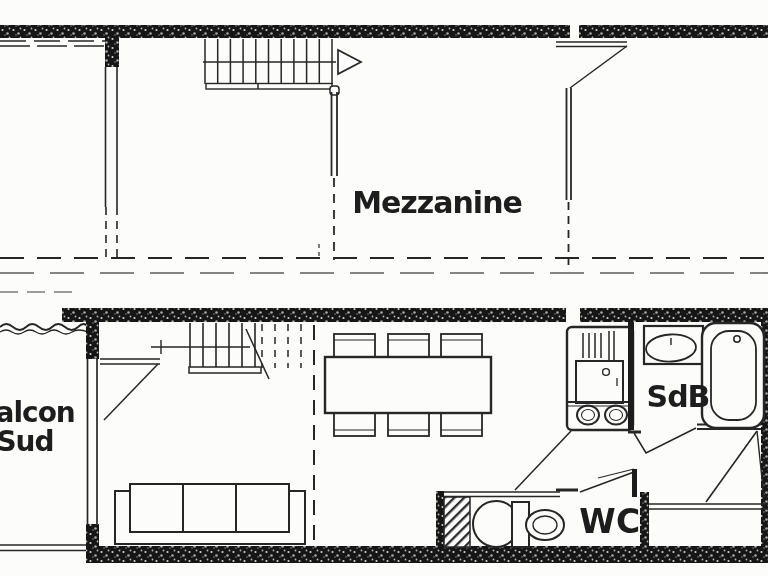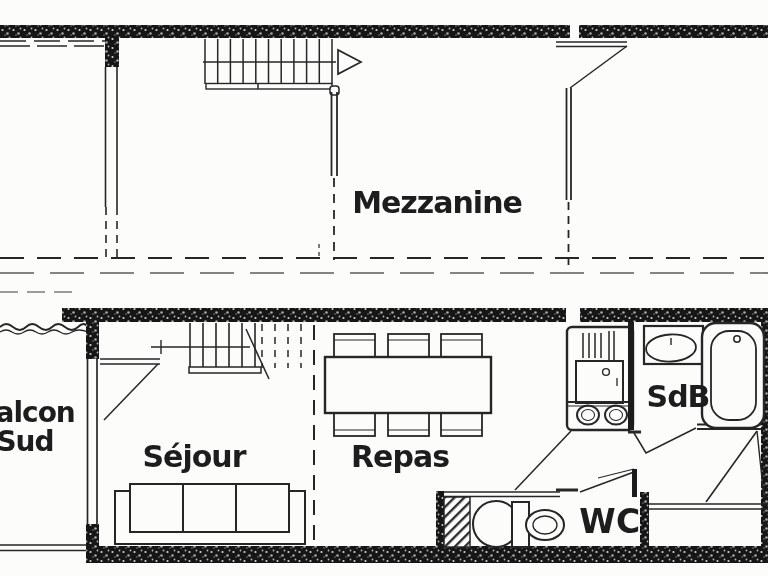--- a/index.html
+++ b/index.html
@@ -211,17 +211,15 @@
         <circle cx="737" cy="339" r="3.2" stroke-width="1.5"></circle>
       </g>
     </g>
   </svg>
 
   <div class="label fs30" style="left:437px;top:203px;">Mezzanine</div>
   <div class="label fs28" style="left:25px;top:427px;">
     <span class="line">Balcon</span>
     <span class="line">Sud</span>
   </div>
-  <div class="label fs30" style="left:194px;top:457px;">Séjour</div>
-  <div class="label fs30" style="left:400px;top:457px;">Repas</div>
   <div class="label fs33" style="left:610px;top:522px;">WC</div>
   <div class="label fs30" style="left:678px;top:397px;">SdB</div>
 </div>
 
 </body></html>

